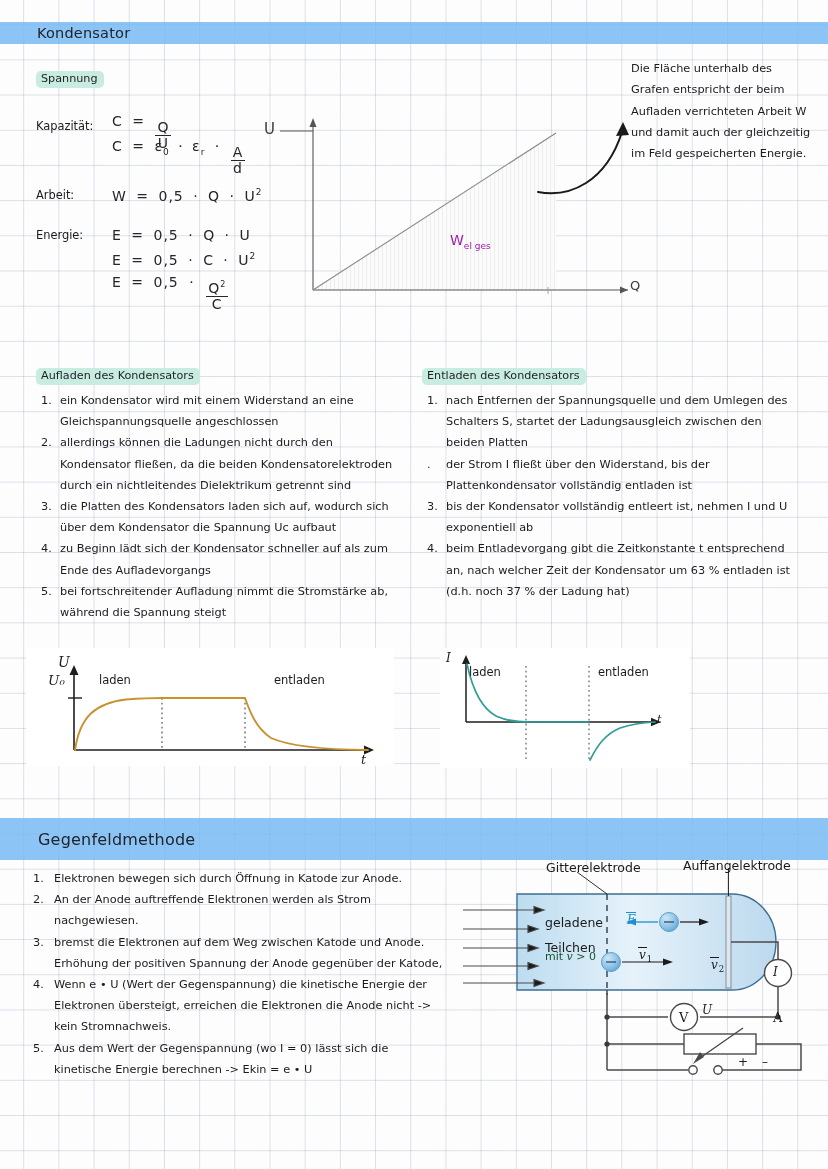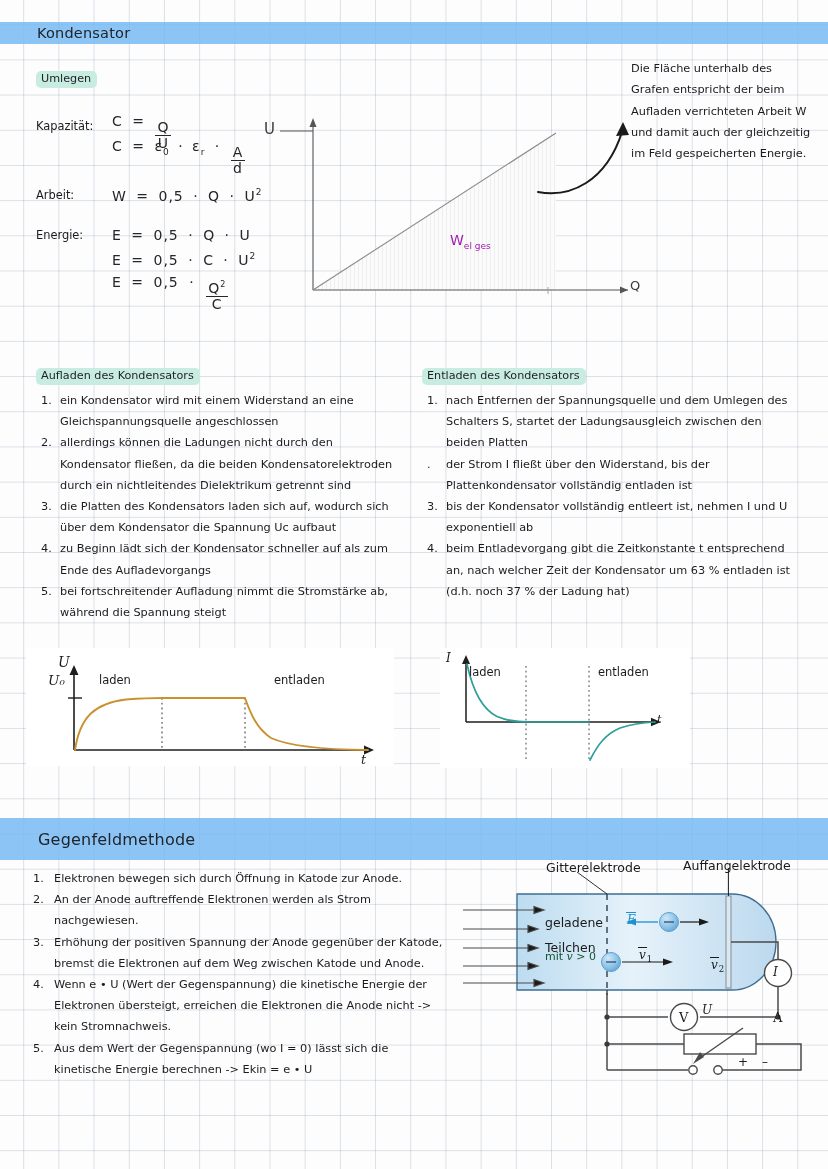--- a/index.html
+++ b/index.html
@@ -56,21 +56,21 @@
 
   svg{display:block;overflow:visible;}
 </style>
 </head>
 <body>
 
 <div class="bar" style="top:22px;">
   <span class="bar-title">Kondensator</span>
 </div>
 
-<div class="chip" style="left:36px;top:71px;">Umlegen</div>
+<div class="chip" style="left:36px;top:71px;">Spannung</div>
 
 <div class="label" style="left:36px;top:119px;">Kapazität:</div>
 <div class="label" style="left:36px;top:188px;">Arbeit:</div>
 <div class="label" style="left:36px;top:228px;">Energie:</div>
 
 <div class="fr-row hw" style="left:112px;top:113px;">
   <span>C</span>
   <span style="margin:0 4px">=</span>
   <span class="frac">
       <span class="nu">Q</span>
@@ -304,22 +304,22 @@
     <div class="oitem">
       <div class="onum" style="flex: 0 0 26px; width: 26px;">2.</div>
       <div class="otxt">
         <div>An der Anode auftreffende Elektronen werden als Strom</div>
         <div>nachgewiesen.</div>
       </div>
     </div>
     <div class="oitem">
       <div class="onum" style="flex: 0 0 26px; width: 26px;">3.</div>
       <div class="otxt">
+        <div>bremst die Elektronen auf dem Weg zwischen Katode und Anode.</div>
         <div>Erhöhung der positiven Spannung der Anode gegenüber der Katode,</div>
-        <div>bremst die Elektronen auf dem Weg zwischen Katode und Anode.</div>
       </div>
     </div>
     <div class="oitem">
       <div class="onum" style="flex: 0 0 26px; width: 26px;">4.</div>
       <div class="otxt">
         <div>Wenn e • U (Wert der Gegenspannung) die kinetische Energie der</div>
         <div>Elektronen übersteigt, erreichen die Elektronen die Anode nicht -&gt;</div>
         <div>kein Stromnachweis.</div>
       </div>
     </div>

